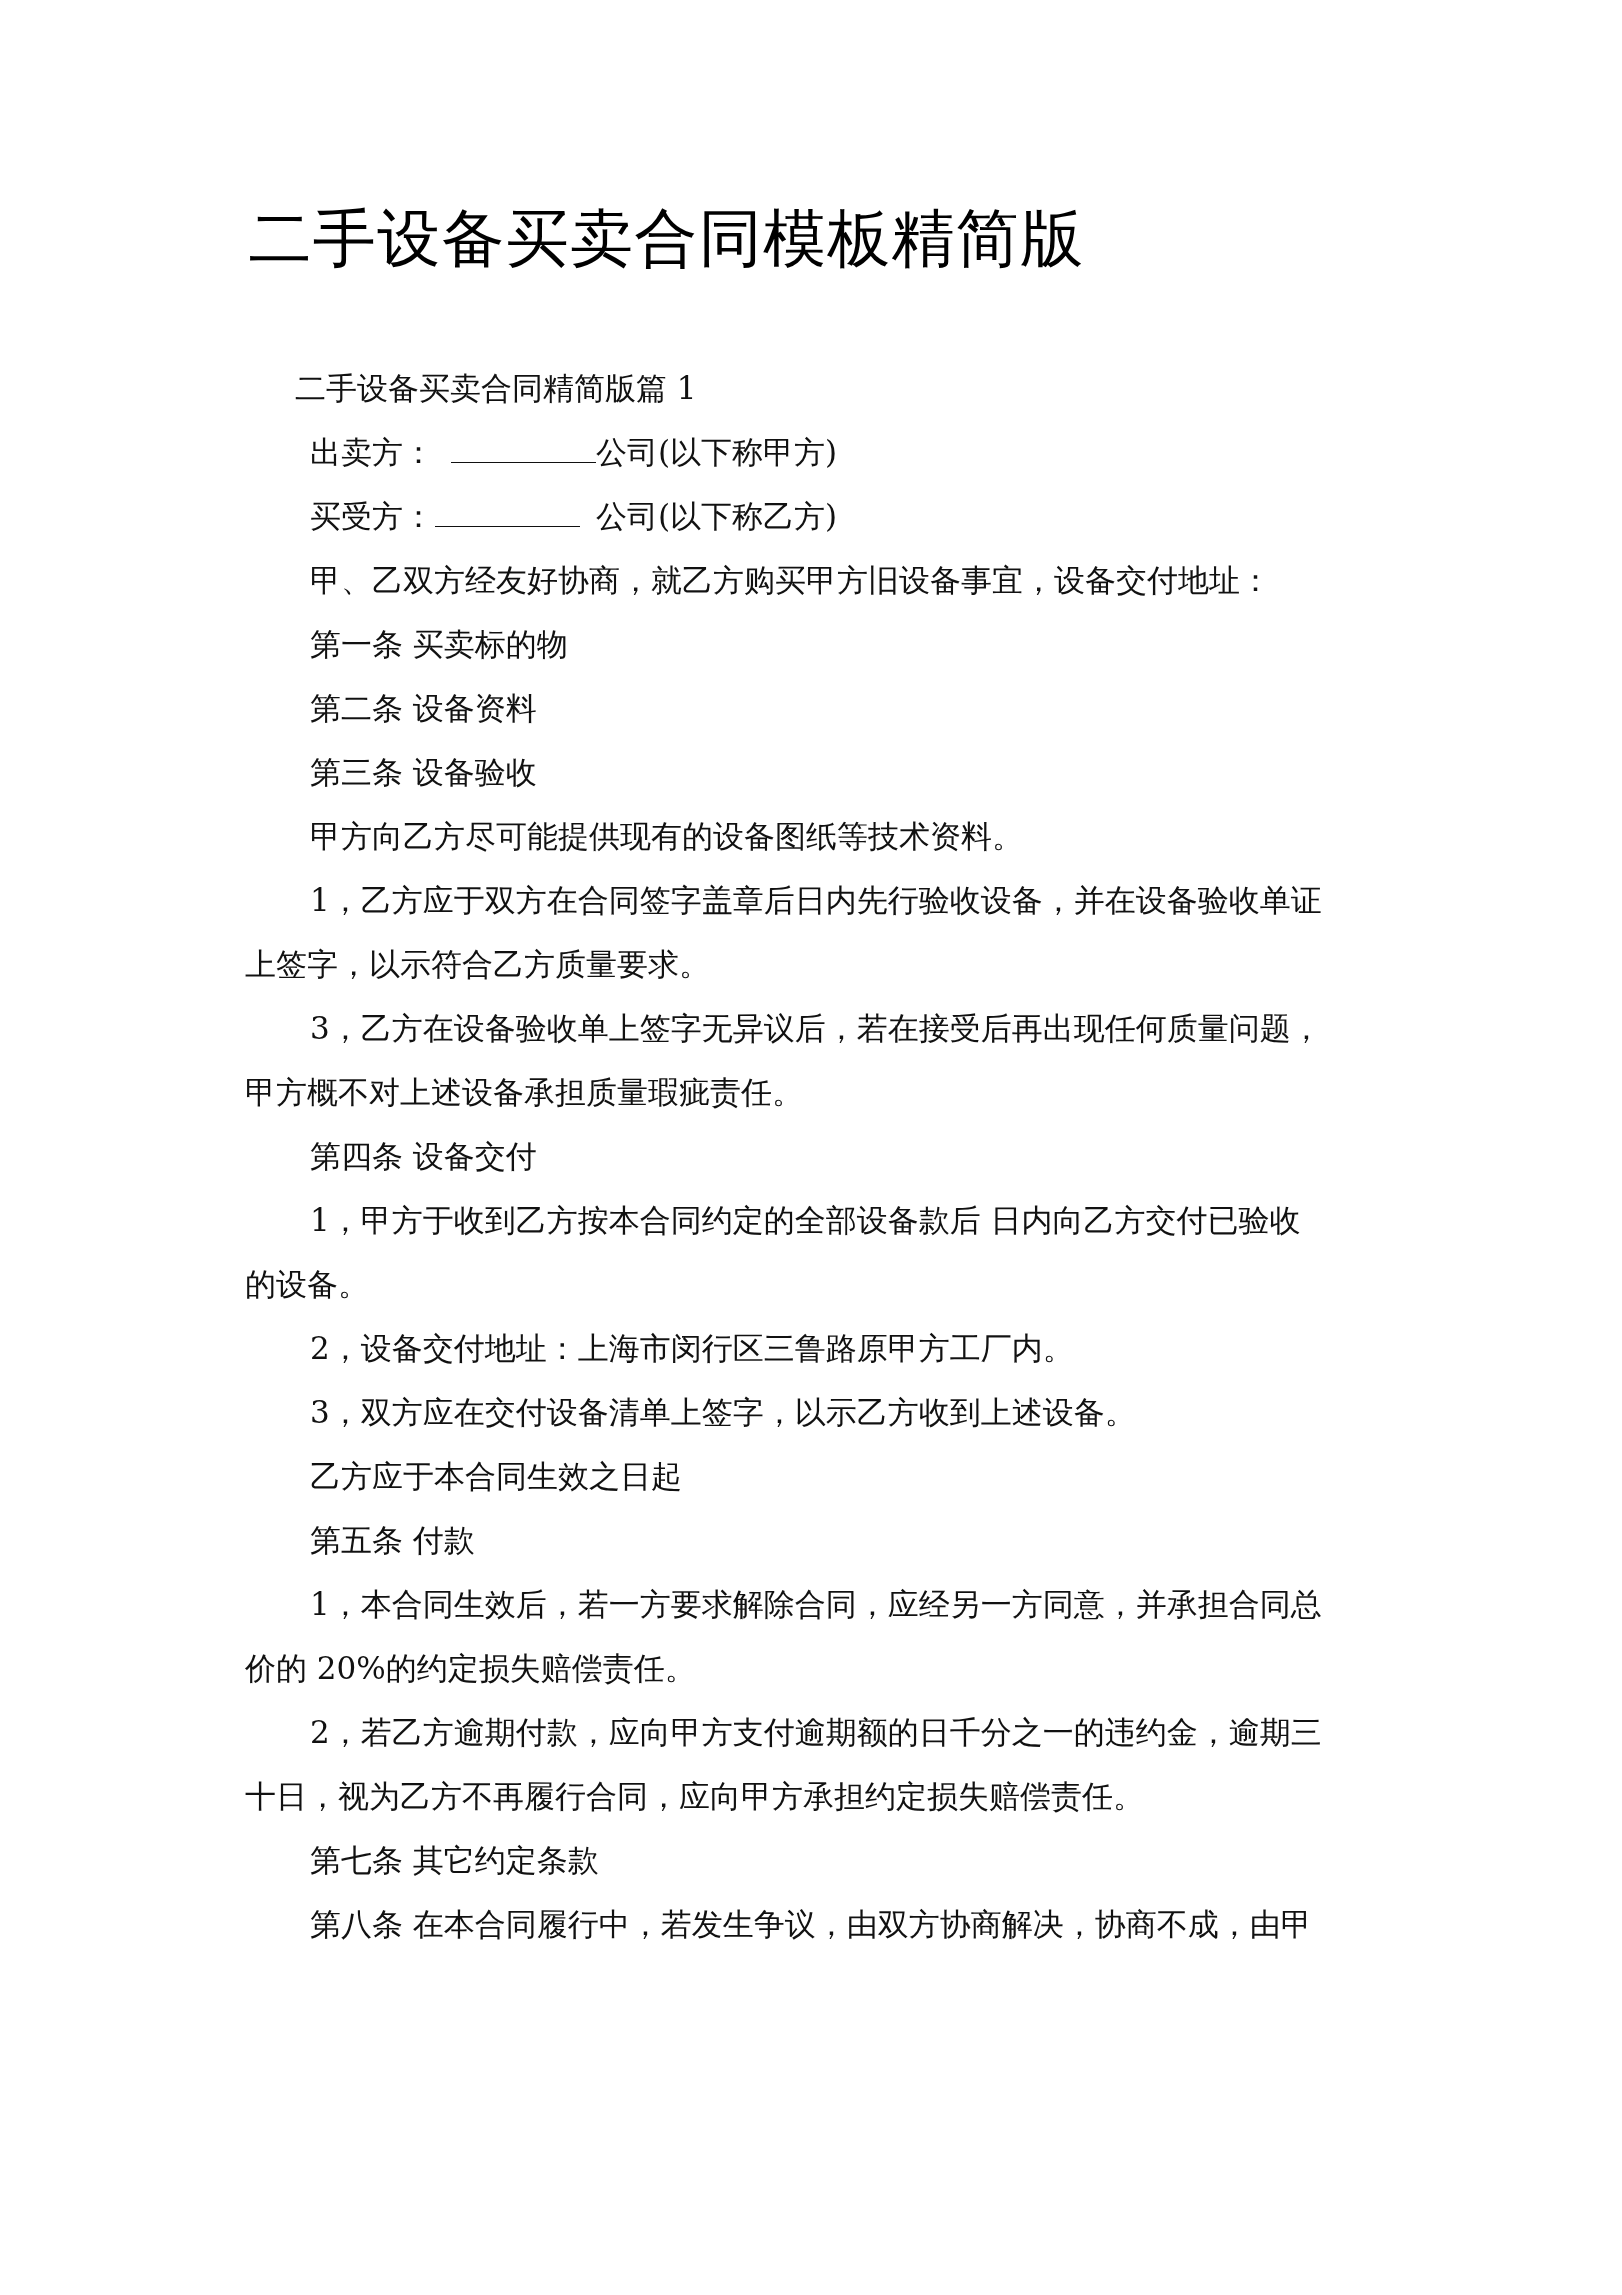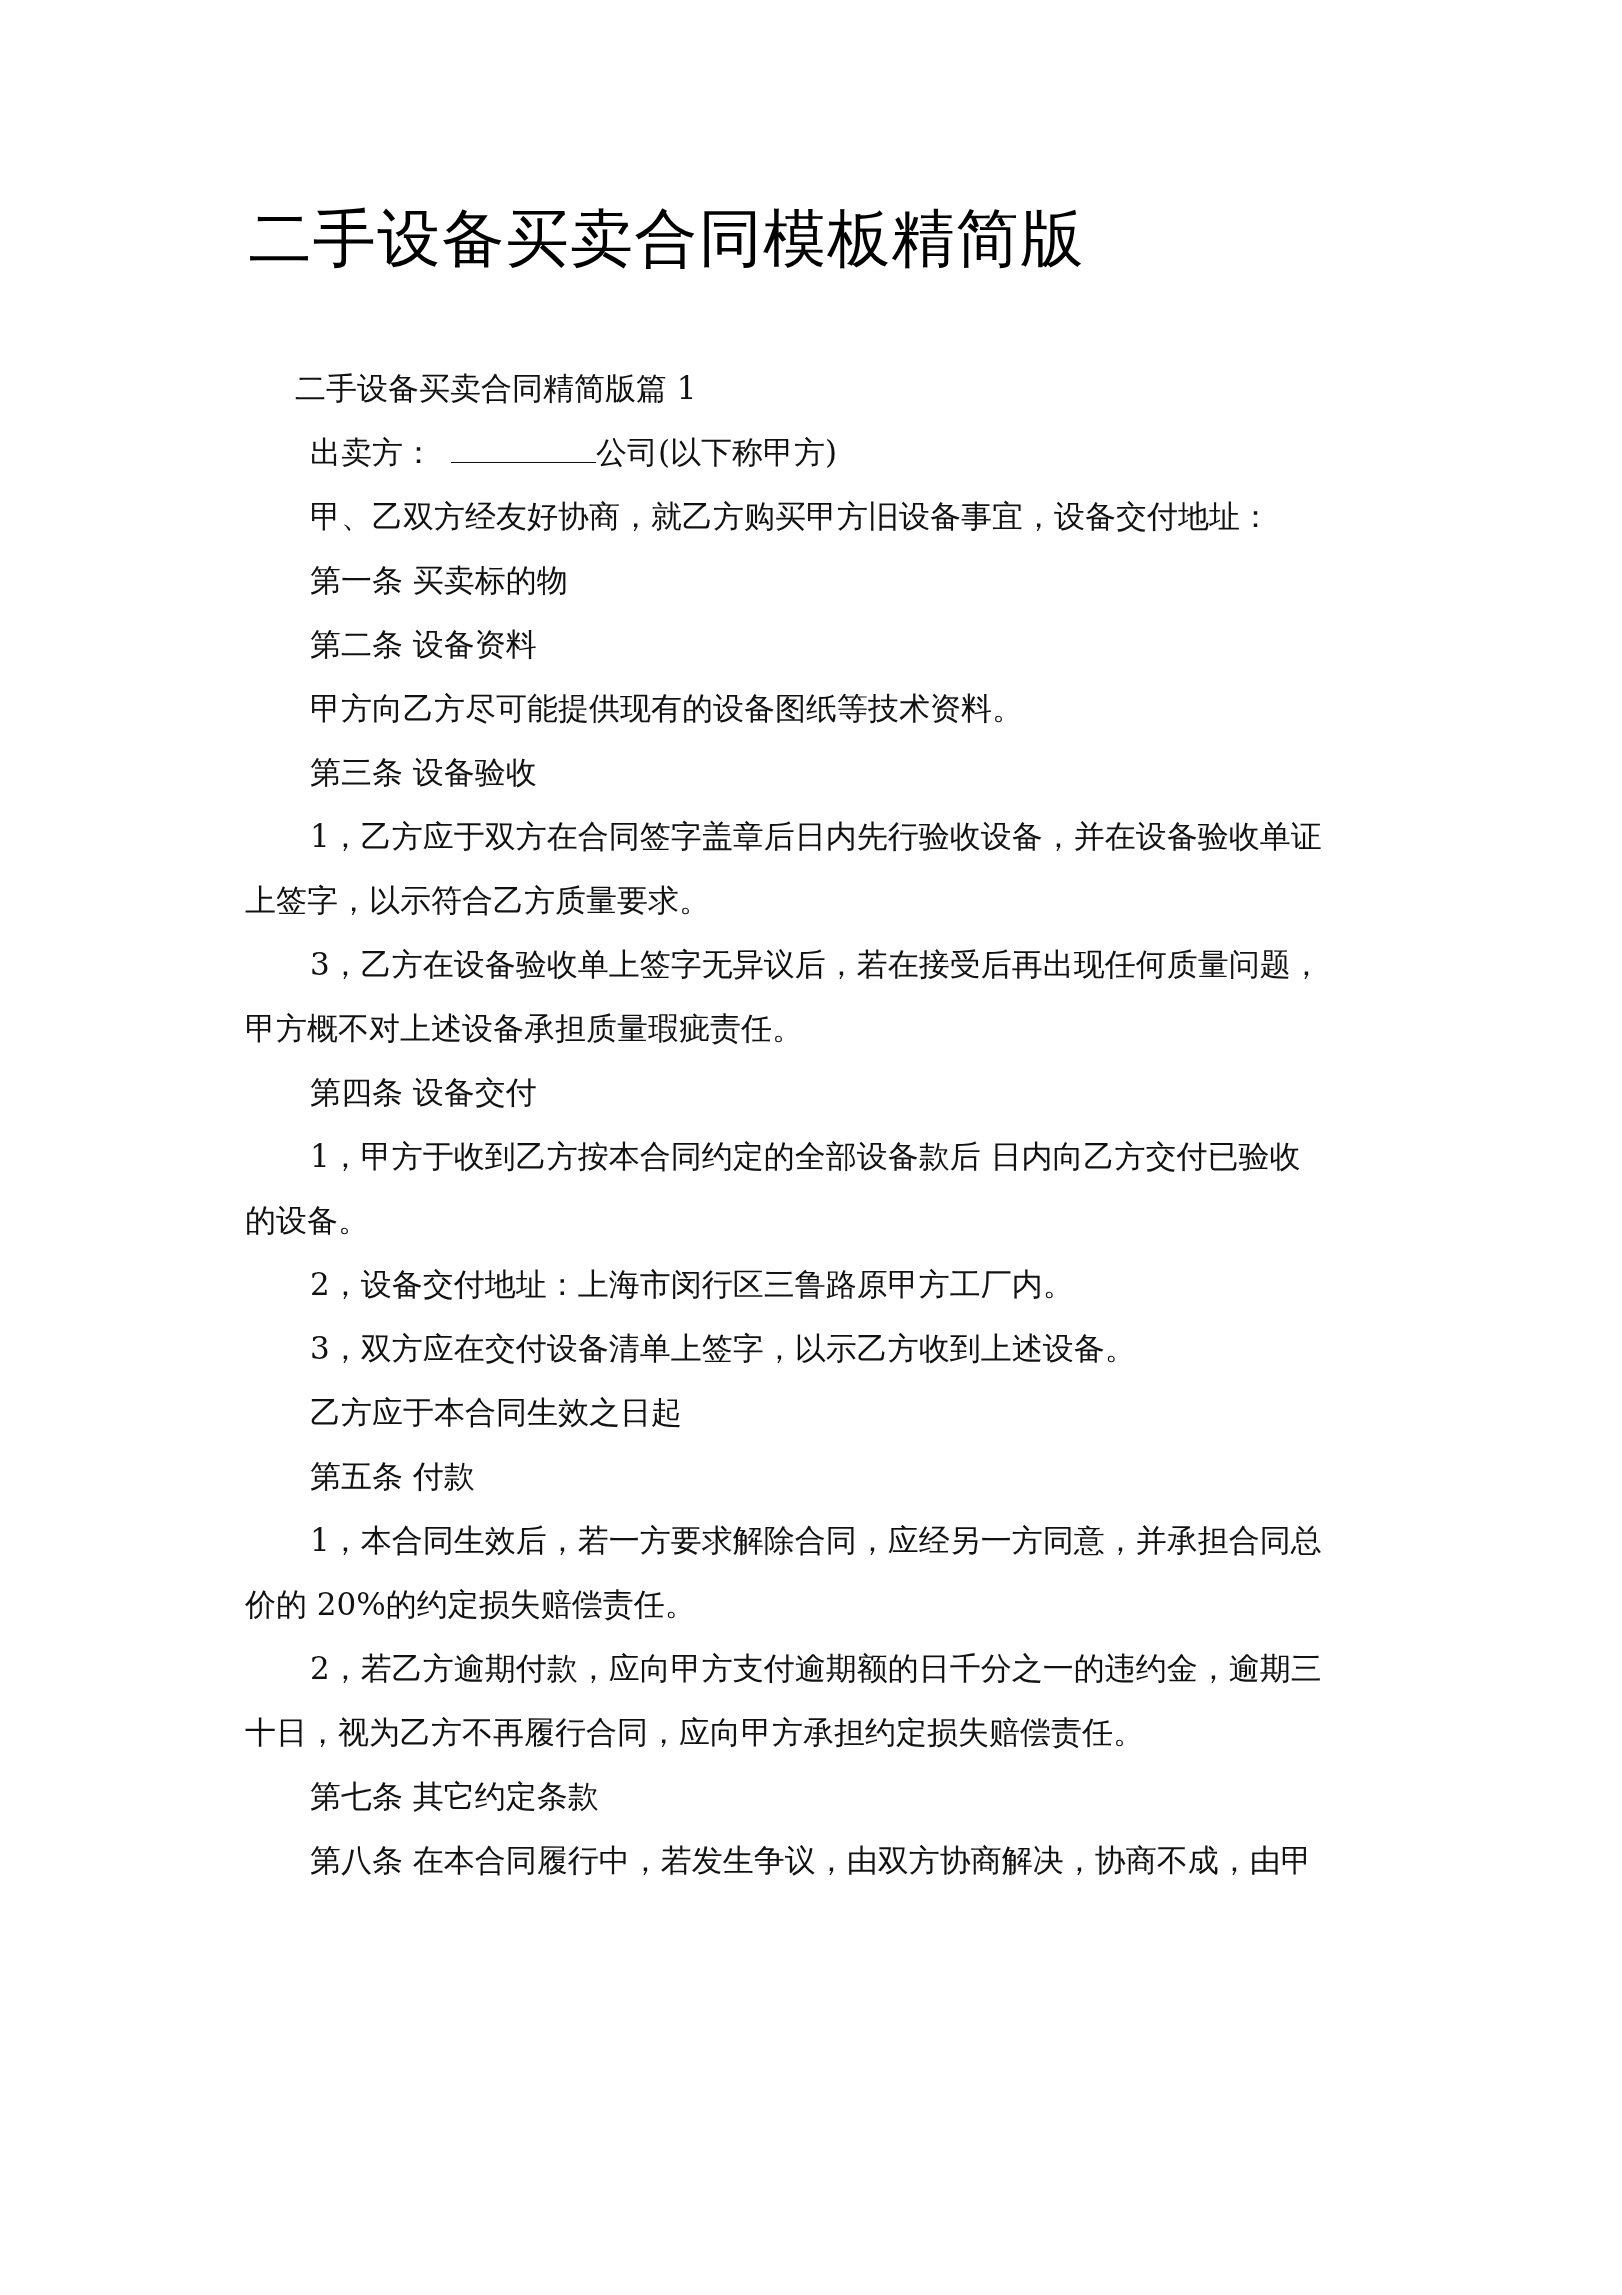--- a/index.html
+++ b/index.html
@@ -17,26 +17,29 @@
 </head>
 <body>
 
 <div class="title">二手设备买卖合同模板精简版</div>
 
 <div class="body">
   <div class="line ind" style="padding-left:50px">二手设备买卖合同精简版篇 1</div>
   <div class="line ind">
     <span>出卖方：</span><span class="blank b1"></span><span>公司(以下称甲方)</span>
   </div>
+  <div class="line ind">
+    <span>买受方：</span><span class="blank b2"></span><span>公司(以下称乙方)</span>
+  </div>
   <div class="line ind">甲、乙双方经友好协商，就乙方购买甲方旧设备事宜，设备交付地址：</div>
   <div id="lines">
       <div class="line ind">第一条  买卖标的物</div>
       <div class="line ind">第二条  设备资料</div>
+      <div class="line ind">第三条  设备验收</div>
       <div class="line ind">甲方向乙方尽可能提供现有的设备图纸等技术资料。</div>
-      <div class="line ind">第三条  设备验收</div>
       <div class="line ind">1，乙方应于双方在合同签字盖章后日内先行验收设备，并在设备验收单证</div>
       <div class="line">上签字，以示符合乙方质量要求。</div>
       <div class="line ind">3，乙方在设备验收单上签字无异议后，若在接受后再出现任何质量问题，</div>
       <div class="line">甲方概不对上述设备承担质量瑕疵责任。</div>
       <div class="line ind">第四条  设备交付</div>
       <div class="line ind">1，甲方于收到乙方按本合同约定的全部设备款后  日内向乙方交付已验收</div>
       <div class="line">的设备。</div>
       <div class="line ind">2，设备交付地址：上海市闵行区三鲁路原甲方工厂内。</div>
       <div class="line ind">3，双方应在交付设备清单上签字，以示乙方收到上述设备。</div>
       <div class="line ind">乙方应于本合同生效之日起</div>

